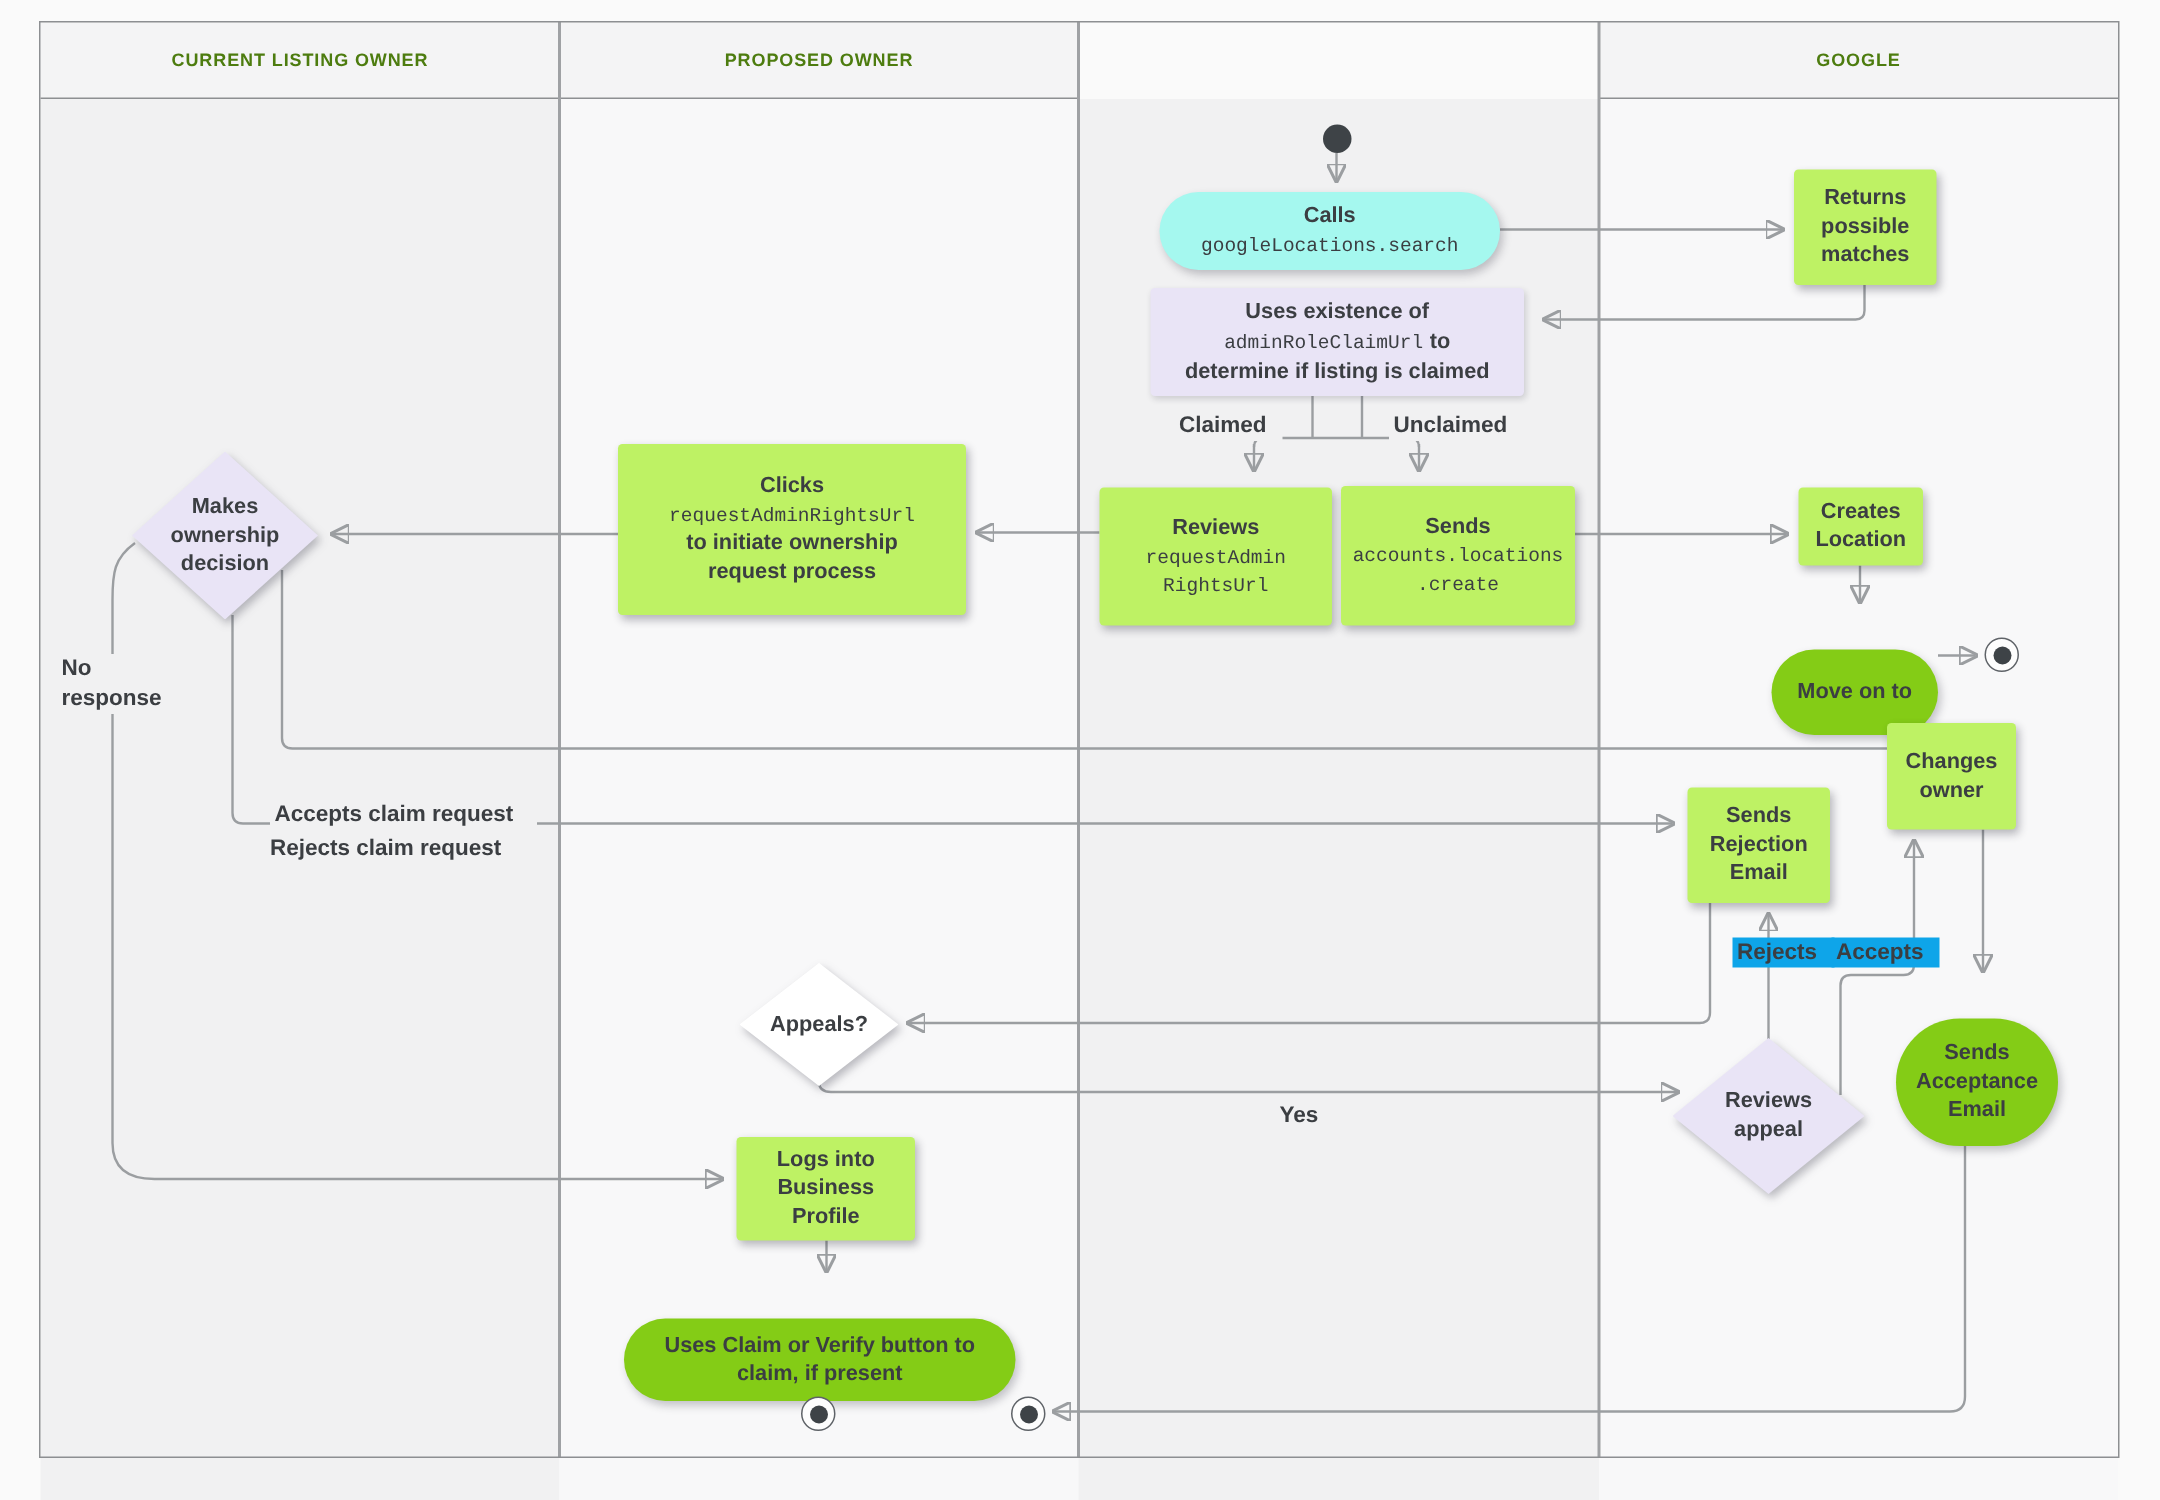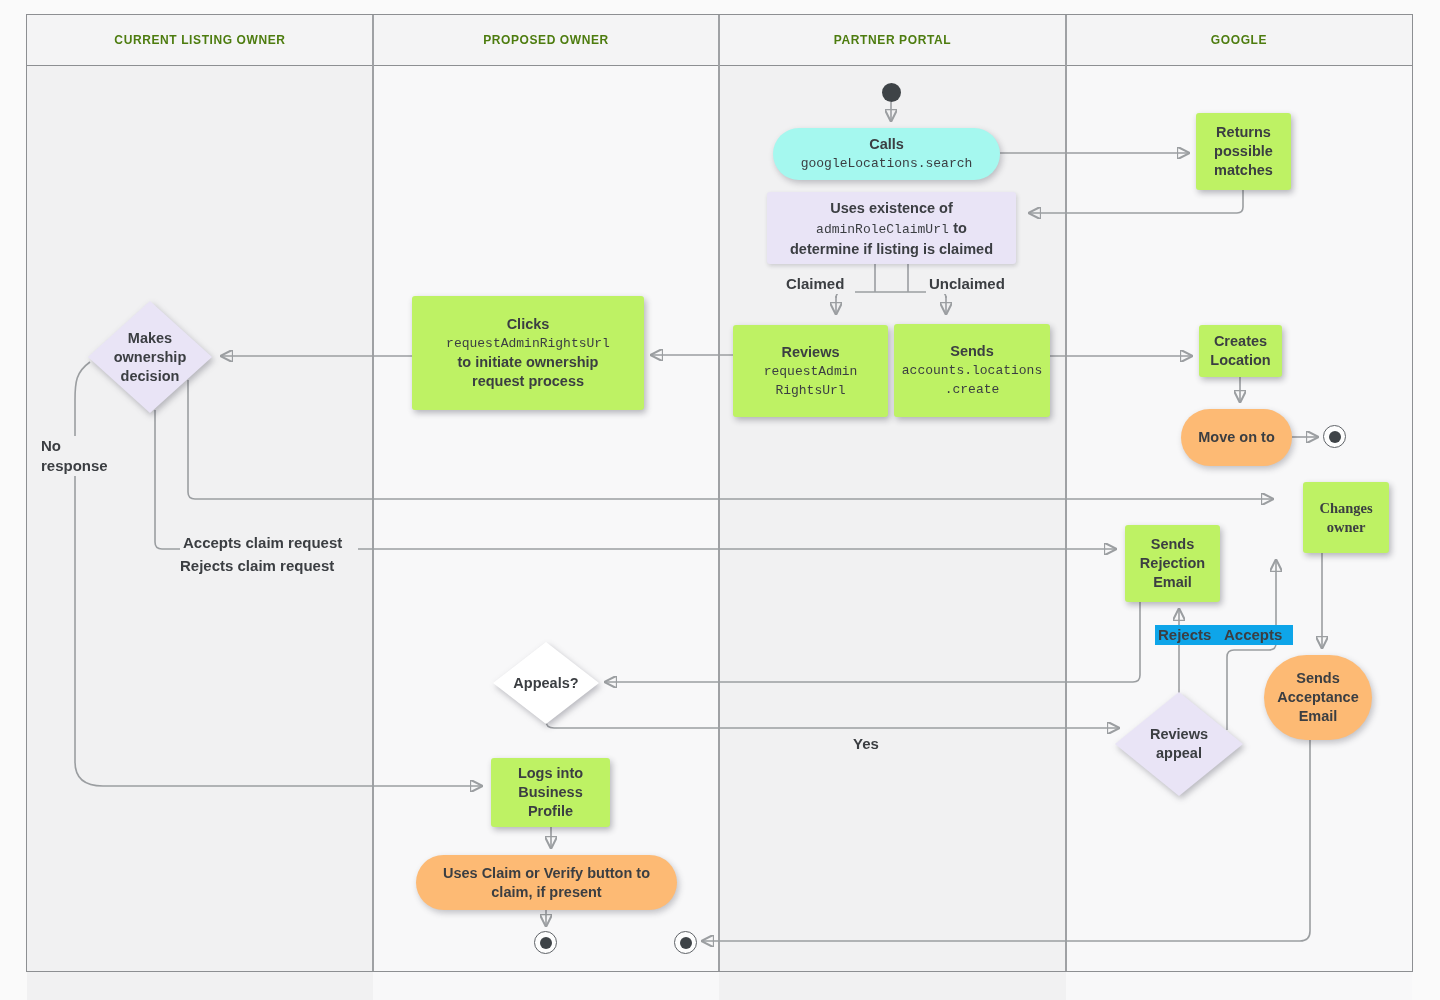--- a/index.html
+++ b/index.html
@@ -21,21 +21,21 @@
   svg.edges path{stroke:#9b9ea1;stroke-width:1.6;fill:none;}
   
   .node{position:absolute;box-sizing:border-box;display:flex;flex-direction:column;
         align-items:center;justify-content:center;text-align:center;}
   .nt{font-size:14.5px;line-height:19px;font-weight:700;color:#3b3e42;}
   .nc{font-family:"Liberation Mono","DejaVu Sans Mono",monospace;font-size:13px;
       line-height:19px;font-weight:400;color:#3b3e42;white-space:pre-line;}
   .box{background:#bef264;border-radius:3px;box-shadow:2px 3px 6px rgba(40,40,55,.32);}
   .pill{border-radius:30px;box-shadow:2px 3px 6px rgba(40,40,55,.26);}
   .cyan{background:#a5f8ef;}
-  .pink{background:#fdba74;}
+  .pink{background:#84cc16;margin-top:24px;}
   .lav{background:#e9e4f6;}
   .rect{border-radius:3px;box-shadow:1px 2px 4px rgba(40,40,55,.18);}
   .blob{border-radius:52px;box-shadow:2px 3px 6px rgba(40,40,55,.26);}
   .diamond{clip-path:polygon(50% 0,100% 50%,50% 100%,0 50%);box-shadow:none;}
   .dwrap{position:absolute;filter:drop-shadow(2px 3px 3px rgba(40,40,55,.3));}
   .dwrap .diamond{position:absolute;left:0;top:0;width:100%;height:100%;}
   .dlabel{position:absolute;inset:0;display:flex;align-items:center;justify-content:center;
           text-align:center;}
   
   .elabel{position:absolute;font-size:15px;font-weight:700;color:#3b3e42;
@@ -57,23 +57,20 @@
   <div class="lane gray" style="left:27px;width:346px;"></div>
   <div class="lane light" style="left:373px;width:346px;"></div>
   <div class="lane gray" style="left:719px;width:347px;"></div>
   <div class="lane light" style="left:1066px;width:346px;"></div>
 
   <div class="lane-head" style="left:27px;width:346px;top:14px;">
     <span>CURRENT LISTING OWNER</span>
     </div>
   <div class="lane-head" style="left:373px;width:346px;top:14px;">
     <span>PROPOSED OWNER</span>
-    </div>
-  <div class="lane-head" style="left:719px;width:347px;top:14px;">
-    <span>PARTNER PORTAL</span>
     </div>
   <div class="lane-head" style="left:1066px;width:346px;top:14px;">
     <span>GOOGLE</span>
     </div>
 
   <div class="lane-sep" style="left:372px;top:14px;bottom:28px;"></div>
   <div class="lane-sep" style="left:718px;top:14px;bottom:28px;"></div>
   <div class="lane-sep" style="left:1065px;top:14px;bottom:28px;"></div>
   <div class="frame"></div>
 
@@ -155,21 +152,21 @@
   </div>
 
   <div class="node pill pink" style="left:1181px;top:409px;width:111px;height:57px;">
     <div class="nt">Move on to</div>
   </div>
 
   <div class="enddot" style="left:1323px;top:425px;">
       <i></i>
     </div>
 
-  <div class="node box" style="left:1303px;top:482px;width:86px;height:71px;font-family:Liberation Serif, serif;">
+  <div class="node box" style="left:1258px;top:482px;width:86px;height:71px;">
     <div class="nt" style="width:70px;">Changes owner</div>
   </div>
 
   <div class="node box" style="left:1125px;top:525px;width:95px;height:77px;">
     <div class="nt" style="width:80px;">Sends Rejection Email</div>
   </div>
 
   <div class="node blob pink" style="left:1264px;top:655px;width:108px;height:85px;">
     <div class="nt" style="width:100px;">Sends Acceptance Email</div>
   </div>

